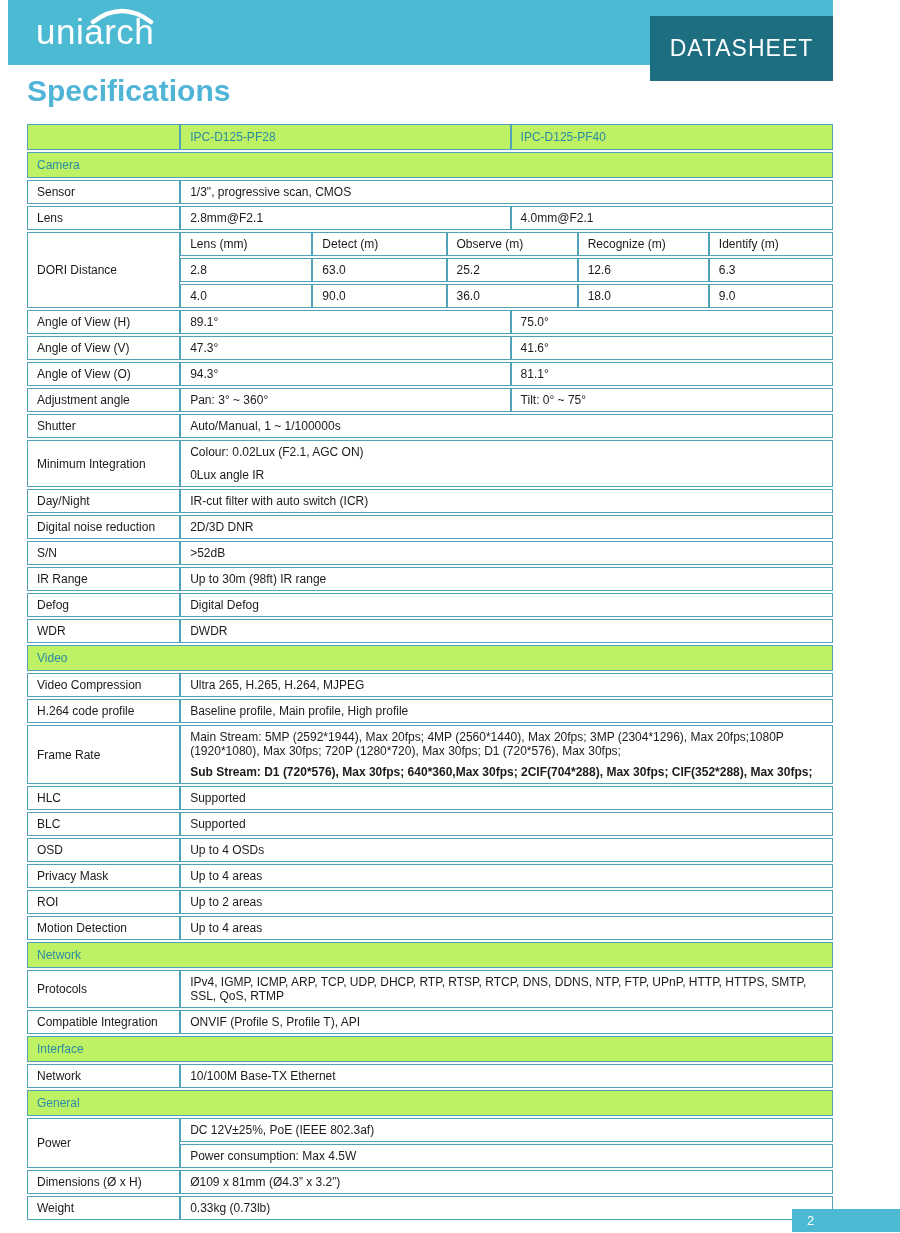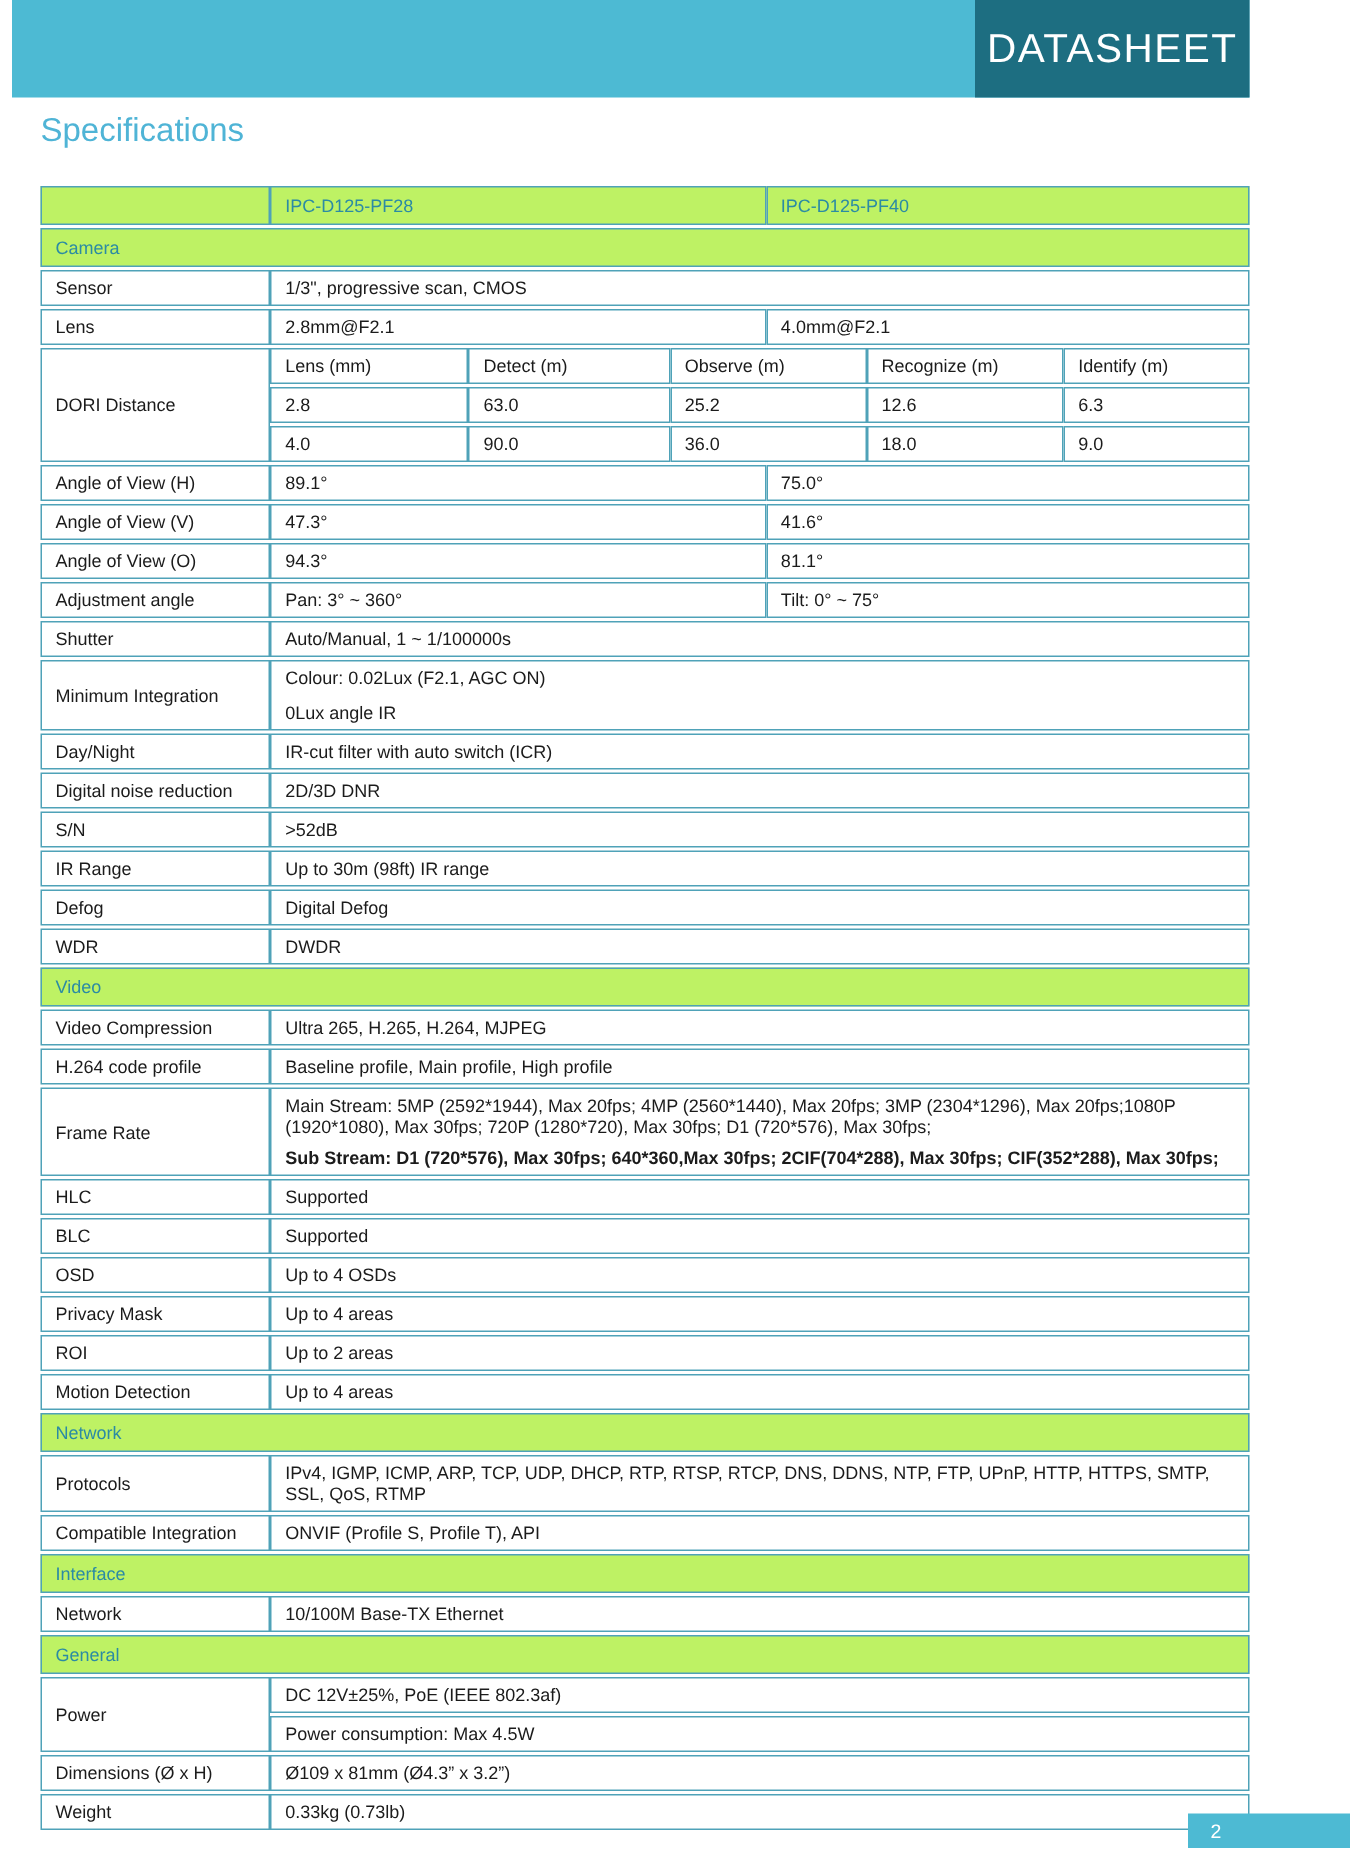--- a/index.html
+++ b/index.html
@@ -7,26 +7,26 @@
   body {
     width:900px; height:1233px; position:relative; background:#ffffff;
     font-family:"Liberation Sans", sans-serif; color:#1b1b1b;
   }
 
   
   .header-bar { position:absolute; left:8px; top:0; width:825px; height:65px; background:#4DBAD3; }
   .logo { position:absolute; left:28px; top:12px; color:#ffffff; font-size:35px; line-height:40px; letter-spacing:.5px; }
   .logo-arc { position:absolute; left:53px; top:-7px; width:66px; height:20px; }
   .badge {
-    position:absolute; left:642px; top:0; width:183px; height:65px; background:#1D6E81;
-    color:#ffffff; font-size:27px; letter-spacing:1px;
+    position:absolute; left:642px; top:16px; width:183px; height:65px; background:#1D6E81;
+    color:#ffffff; font-size:23px; letter-spacing:1px;
     display:flex; align-items:center; justify-content:center;
   }
 
-  .page-title { position:absolute; left:27px; top:74px; font-size:22px; color:#4FB4D6; }
+  .page-title { position:absolute; left:27px; top:74px; font-size:30px; color:#4FB4D6;font-weight:bold; }
 
   
   .spec-table {
     position:absolute; left:27px; top:122px; width:806px;
     border-collapse:separate; border-spacing:0 2px; table-layout:fixed;
   }
   .spec-table td {
     border:1px solid #4FA2B8; background:#ffffff;
     padding:4px 9px; font-size:12px; line-height:14px; vertical-align:middle;
     overflow:hidden; word-wrap:break-word;
@@ -41,20 +41,26 @@
   
   .page-num {
     position:absolute; left:792px; top:1209px; width:108px; height:23px;
     background:#4DBAD3; color:#ffffff; font-size:13px; line-height:23px; padding-left:15px;
   }
 </style>
 </head>
 <body>
 
 <div class="header-bar">
+  <div class="logo">
+    <svg class="logo-arc" viewBox="0 0 66 20">
+      <path d="M4 17 Q33 -5 62 17" fill="none" stroke="#ffffff" stroke-width="4.5" stroke-linecap="round"></path>
+    </svg>
+    <span>uniarch</span>
+  </div>
   <div class="badge">DATASHEET</div>
 </div>
 
 <div class="page-title">Specifications</div>
 
 <table class="spec-table">
   <colgroup>
     <col style="width:153px">
       <col style="width:132px">
       <col style="width:134px">

